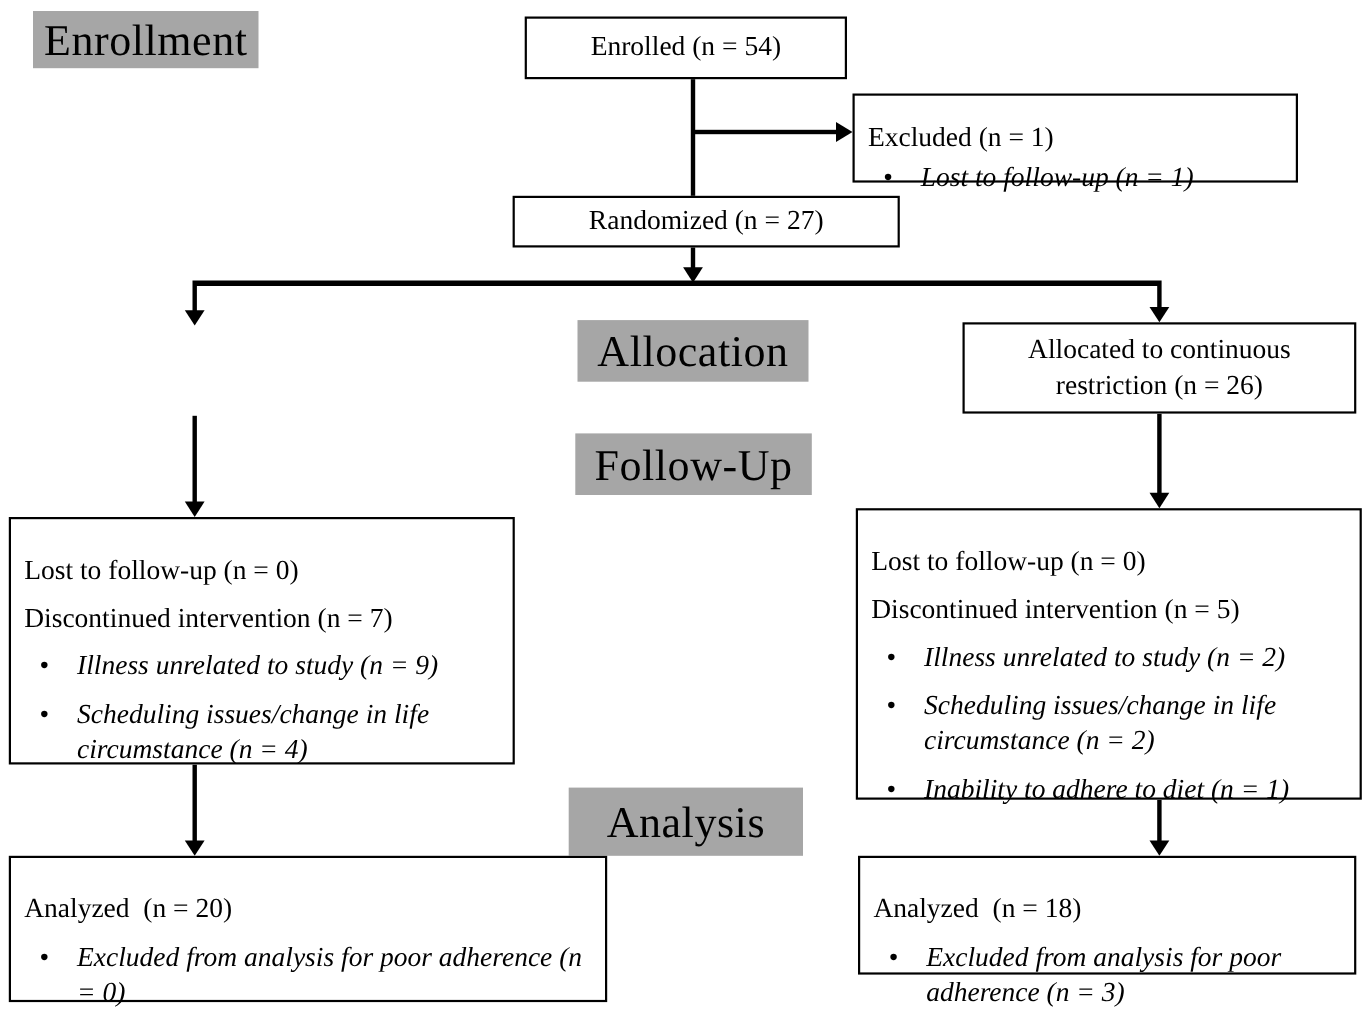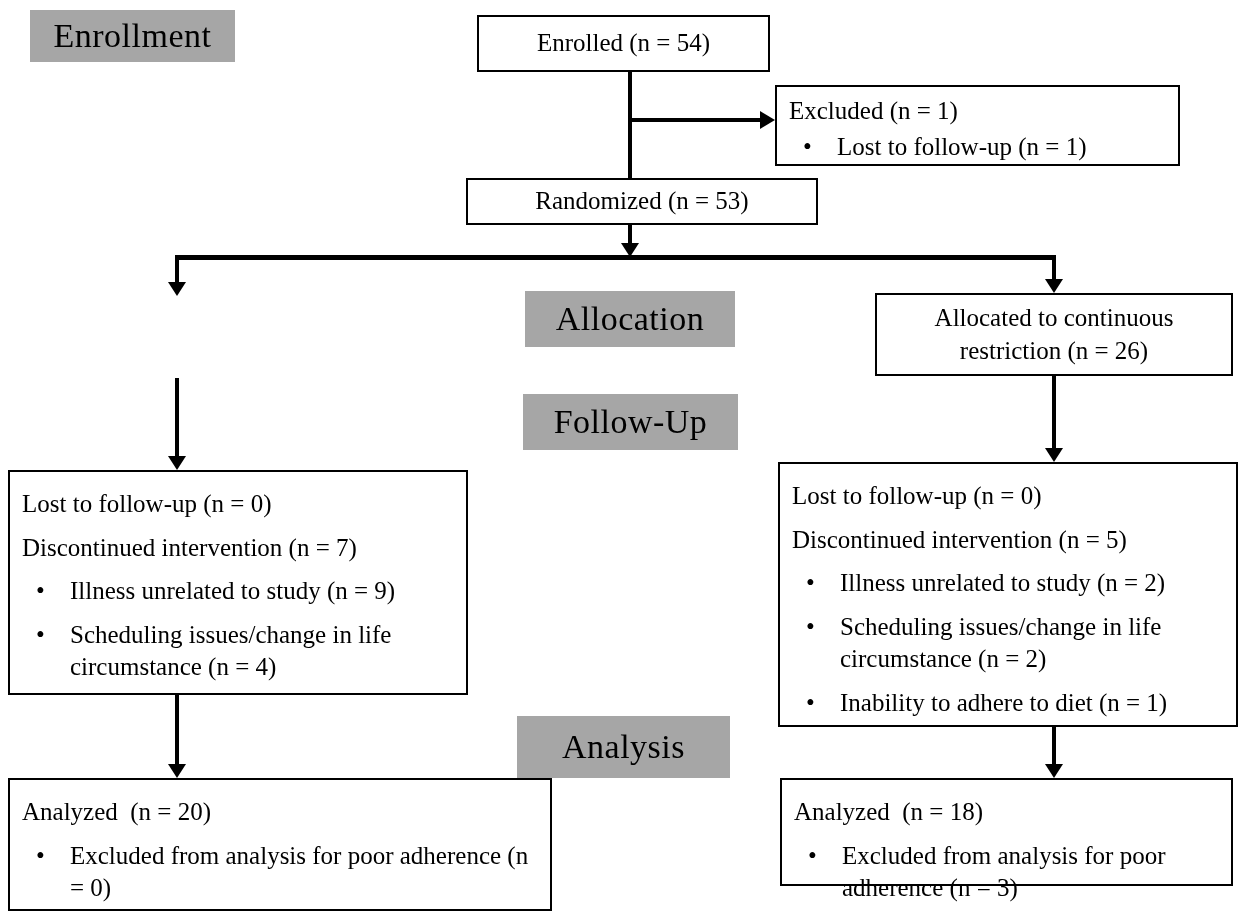--- a/index.html
+++ b/index.html
@@ -14,40 +14,40 @@
   body{
     width:1245px;height:919px;position:relative;overflow:hidden;
     font-family:"Liberation Serif","DejaVu Serif",serif;color:var(--ink);
   }
   .canvas{position:absolute;inset:0;}
 
   
   .stage{
     position:absolute;background:var(--stage-bg);
     display:flex;align-items:center;justify-content:center;
-    font-size:34px;color:var(--ink);letter-spacing:0.5px;
+    font-size:40px;color:var(--ink);letter-spacing:0.5px;
   }
 
   
   .box{
     position:absolute;background:var(--box-bg);
     border:2px solid var(--box-border);
     font-size:25px;line-height:1.3;
   }
   .box.center{
     display:flex;align-items:center;justify-content:center;
     text-align:center;white-space:pre-line;
   }
-  .box.list{padding:5px 12px;}
+  .box.list{padding:20px 12px;}
   .box.list .entry{margin:11px 0;}
   .box.list.tight .entry{margin:3px 0;}
   .line-text{white-space:pre-wrap;}
   .bullet-row{display:flex;align-items:flex-start;}
   .bullet{flex:0 0 48px;padding-left:14px;}
-  .btext{flex:1;white-space:pre-wrap;}
+  .btext{flex:1;white-space:pre-wrap;font-style:italic;}
 
   
   .vline,.hline{position:absolute;background:var(--line);}
   .arrow-down{
     position:absolute;width:0;height:0;
     border-left:9px solid transparent;border-right:9px solid transparent;
     border-top:14px solid var(--line);
   }
   .arrow-right{
     position:absolute;width:0;height:0;
@@ -99,21 +99,21 @@
   <div class="box center" style="left:477px;top:15px;width:293px;height:57px">Enrolled (n = 54)</div>
 
   <div class="box list tight" style="left:775px;top:85px;width:405px;height:81px">
     <div class="entry line-text">Excluded (n = 1)</div>
     <div class="entry bullet-row">
       <span class="bullet">•</span>
       <span class="btext">Lost to follow-up (n = 1)</span>
     </div>
   </div>
 
-  <div class="box center" style="left:466px;top:178px;width:352px;height:47px">Randomized (n = 53)</div>
+  <div class="box center" style="left:466px;top:178px;width:352px;height:47px">Randomized (n = 27)</div>
 
 
   <div class="box center" style="left:875px;top:293px;width:358px;height:83px">Allocated to continuous
 restriction (n = 26)</div>
 
   <div class="box list" style="left:8px;top:470px;width:460px;height:225px">
     <div class="entry line-text">Lost to follow-up (n = 0)</div>
     <div class="entry line-text">Discontinued intervention (n = 7)</div>
     <div class="entry bullet-row">
       <span class="bullet">•</span>

